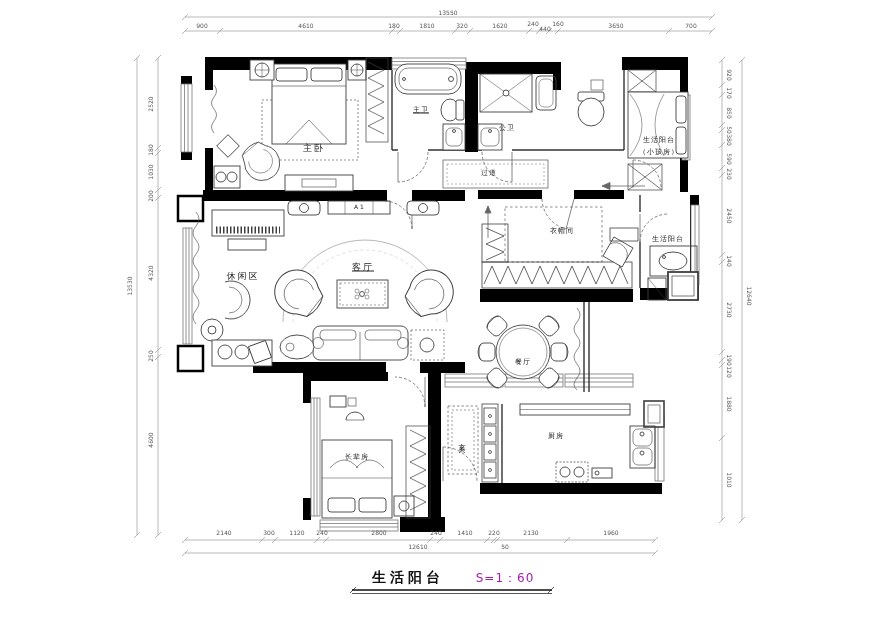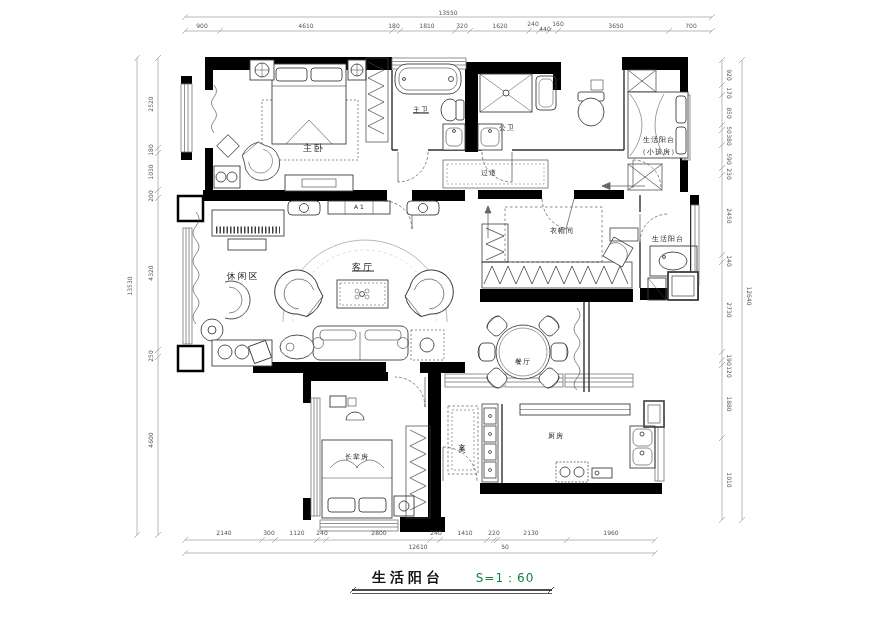--- a/index.html
+++ b/index.html
@@ -10,21 +10,21 @@
        font-size:9px;letter-spacing:2px;line-height:1;}
   .lbl.small{font-size:7px;letter-spacing:1px;}
   .lbl.tiny{font-size:6px;letter-spacing:0;}
   .lbl.vert{writing-mode:vertical-rl;letter-spacing:2px;}
   .dim{position:absolute;transform:translate(-50%,-50%);font-size:6px;color:#555;
        line-height:1;white-space:nowrap;}
   .dim.rl{transform:translate(-50%,-50%) rotate(-90deg);}
   .dim.rr{transform:translate(-50%,-50%) rotate(90deg);}
   .title{position:absolute;transform:translate(-50%,-50%);font-size:14px;font-weight:bold;
          letter-spacing:4px;color:#111;}
-  .scale{position:absolute;transform:translate(-50%,-50%);font-size:12px;color:#15803d;letter-spacing:1px;}
+  .scale{position:absolute;transform:translate(-50%,-50%);font-size:12px;color:#a21caf;letter-spacing:1px;}
 </style>
 </head>
 <body>
 
 <div class="canvas">
 
 <svg width="878" height="623" viewBox="0 0 878 623">
   <defs>
     <g id="armchair">
       <path d="M -17,6 A 22 22 0 1 1 17,6 L 13,15 Q 0,21 -13,15 Z" fill="#fff" stroke="#3f3f3f" stroke-width="1"></path>

